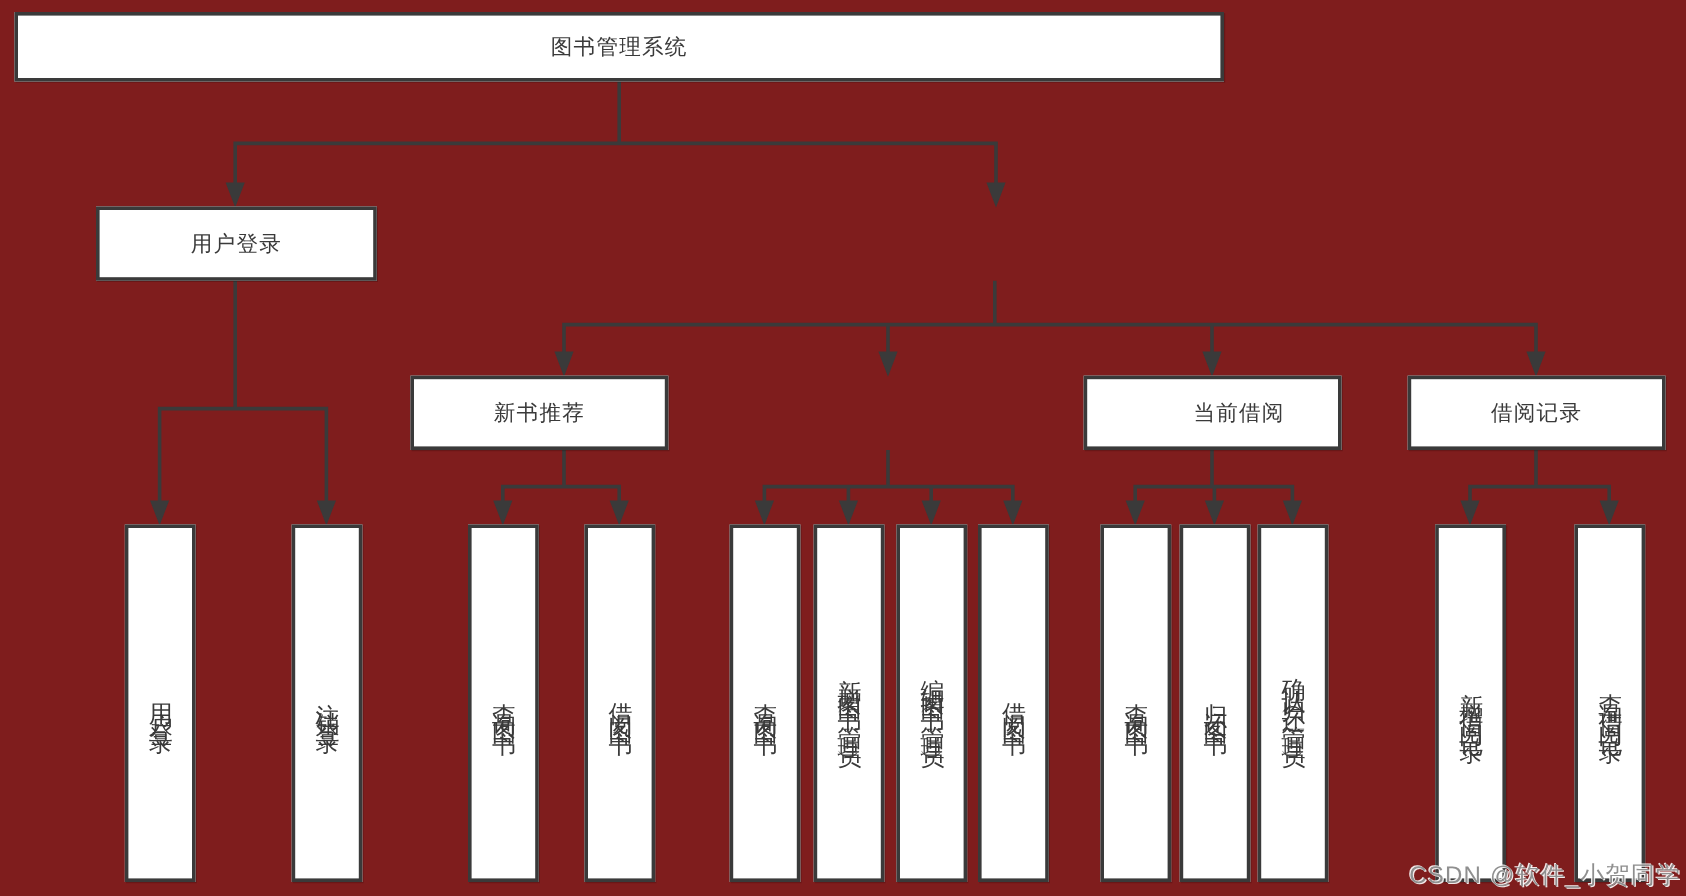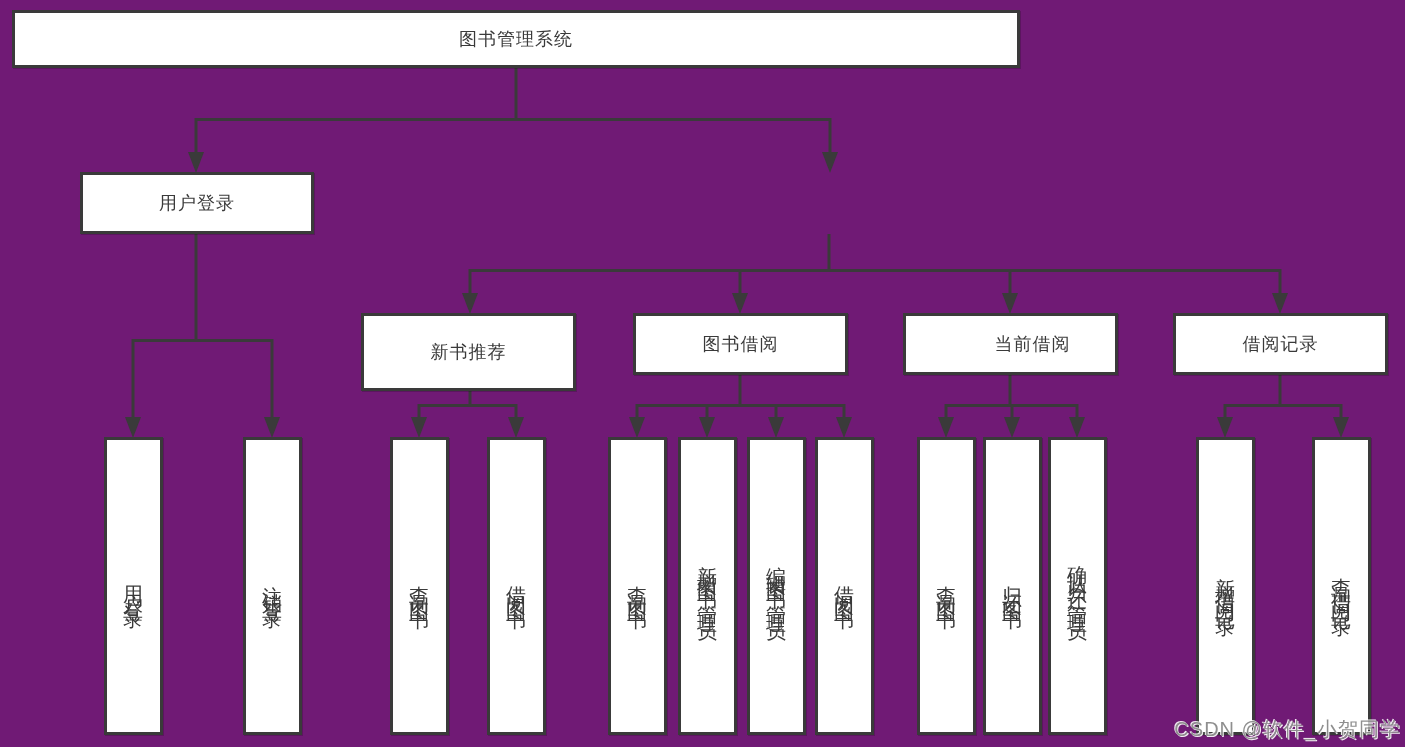--- a/index.html
+++ b/index.html
@@ -3,21 +3,21 @@
 <meta charset="utf-8">
 <style>
   html,body{margin:0;padding:0;}
   body{
     font-family:"Liberation Sans","DejaVu Sans",sans-serif;
     background:#ffffff;
   }
   .canvas{
     position:relative;
     width:1405px;height:747px;
-    background:#701a75;
+    background:#7f1d1d;
     overflow:hidden;
     text-decoration:underline;
   }
   .connector-layer{
     position:absolute;left:0;top:0;width:1405px;height:747px;
     pointer-events:none;
   }
   .box{
     position:absolute;
     box-sizing:border-box;
@@ -87,22 +87,21 @@
       <polygon points="1069,417 1085,417 1077,438"></polygon>
       <polygon points="1217,417 1233,417 1225,438"></polygon>
       <polygon points="1333,417 1349,417 1341,438"></polygon>
     </g>
   </svg>
 
   <div class="box" style="left:12px;top:10px;width:1008px;height:58px;">图书管理系统</div>
 
   <div class="box" style="left:80px;top:172px;width:234px;height:62px;">用户登录</div>
 
-  <div class="box" style="left:361px;top:313px;width:215px;height:78px;">新书推荐</div>
-  <div class="box" style="left:633px;top:313px;width:215px;height:62px;">图书借阅</div>
+  <div class="box" style="left:342px;top:313px;width:215px;height:62px;">新书推荐</div>
   <div class="box" style="left:903px;top:313px;width:215px;height:62px;padding-left:44px;">当前借阅</div>
   <div class="box" style="left:1173px;top:313px;width:215px;height:62px;">借阅记录</div>
 
   <div class="box leaf" style="left:104px;top:437px;width:59px;height:298px;">用户登录</div>
   <div class="box leaf" style="left:243px;top:437px;width:59px;height:298px;">注销登录</div>
 
   <div class="box leaf" style="left:390px;top:437px;width:59px;height:298px;">查询图书</div>
   <div class="box leaf" style="left:487px;top:437px;width:59px;height:298px;">借阅图书</div>
 
   <div class="box leaf" style="left:608px;top:437px;width:59px;height:298px;">查询图书</div>

